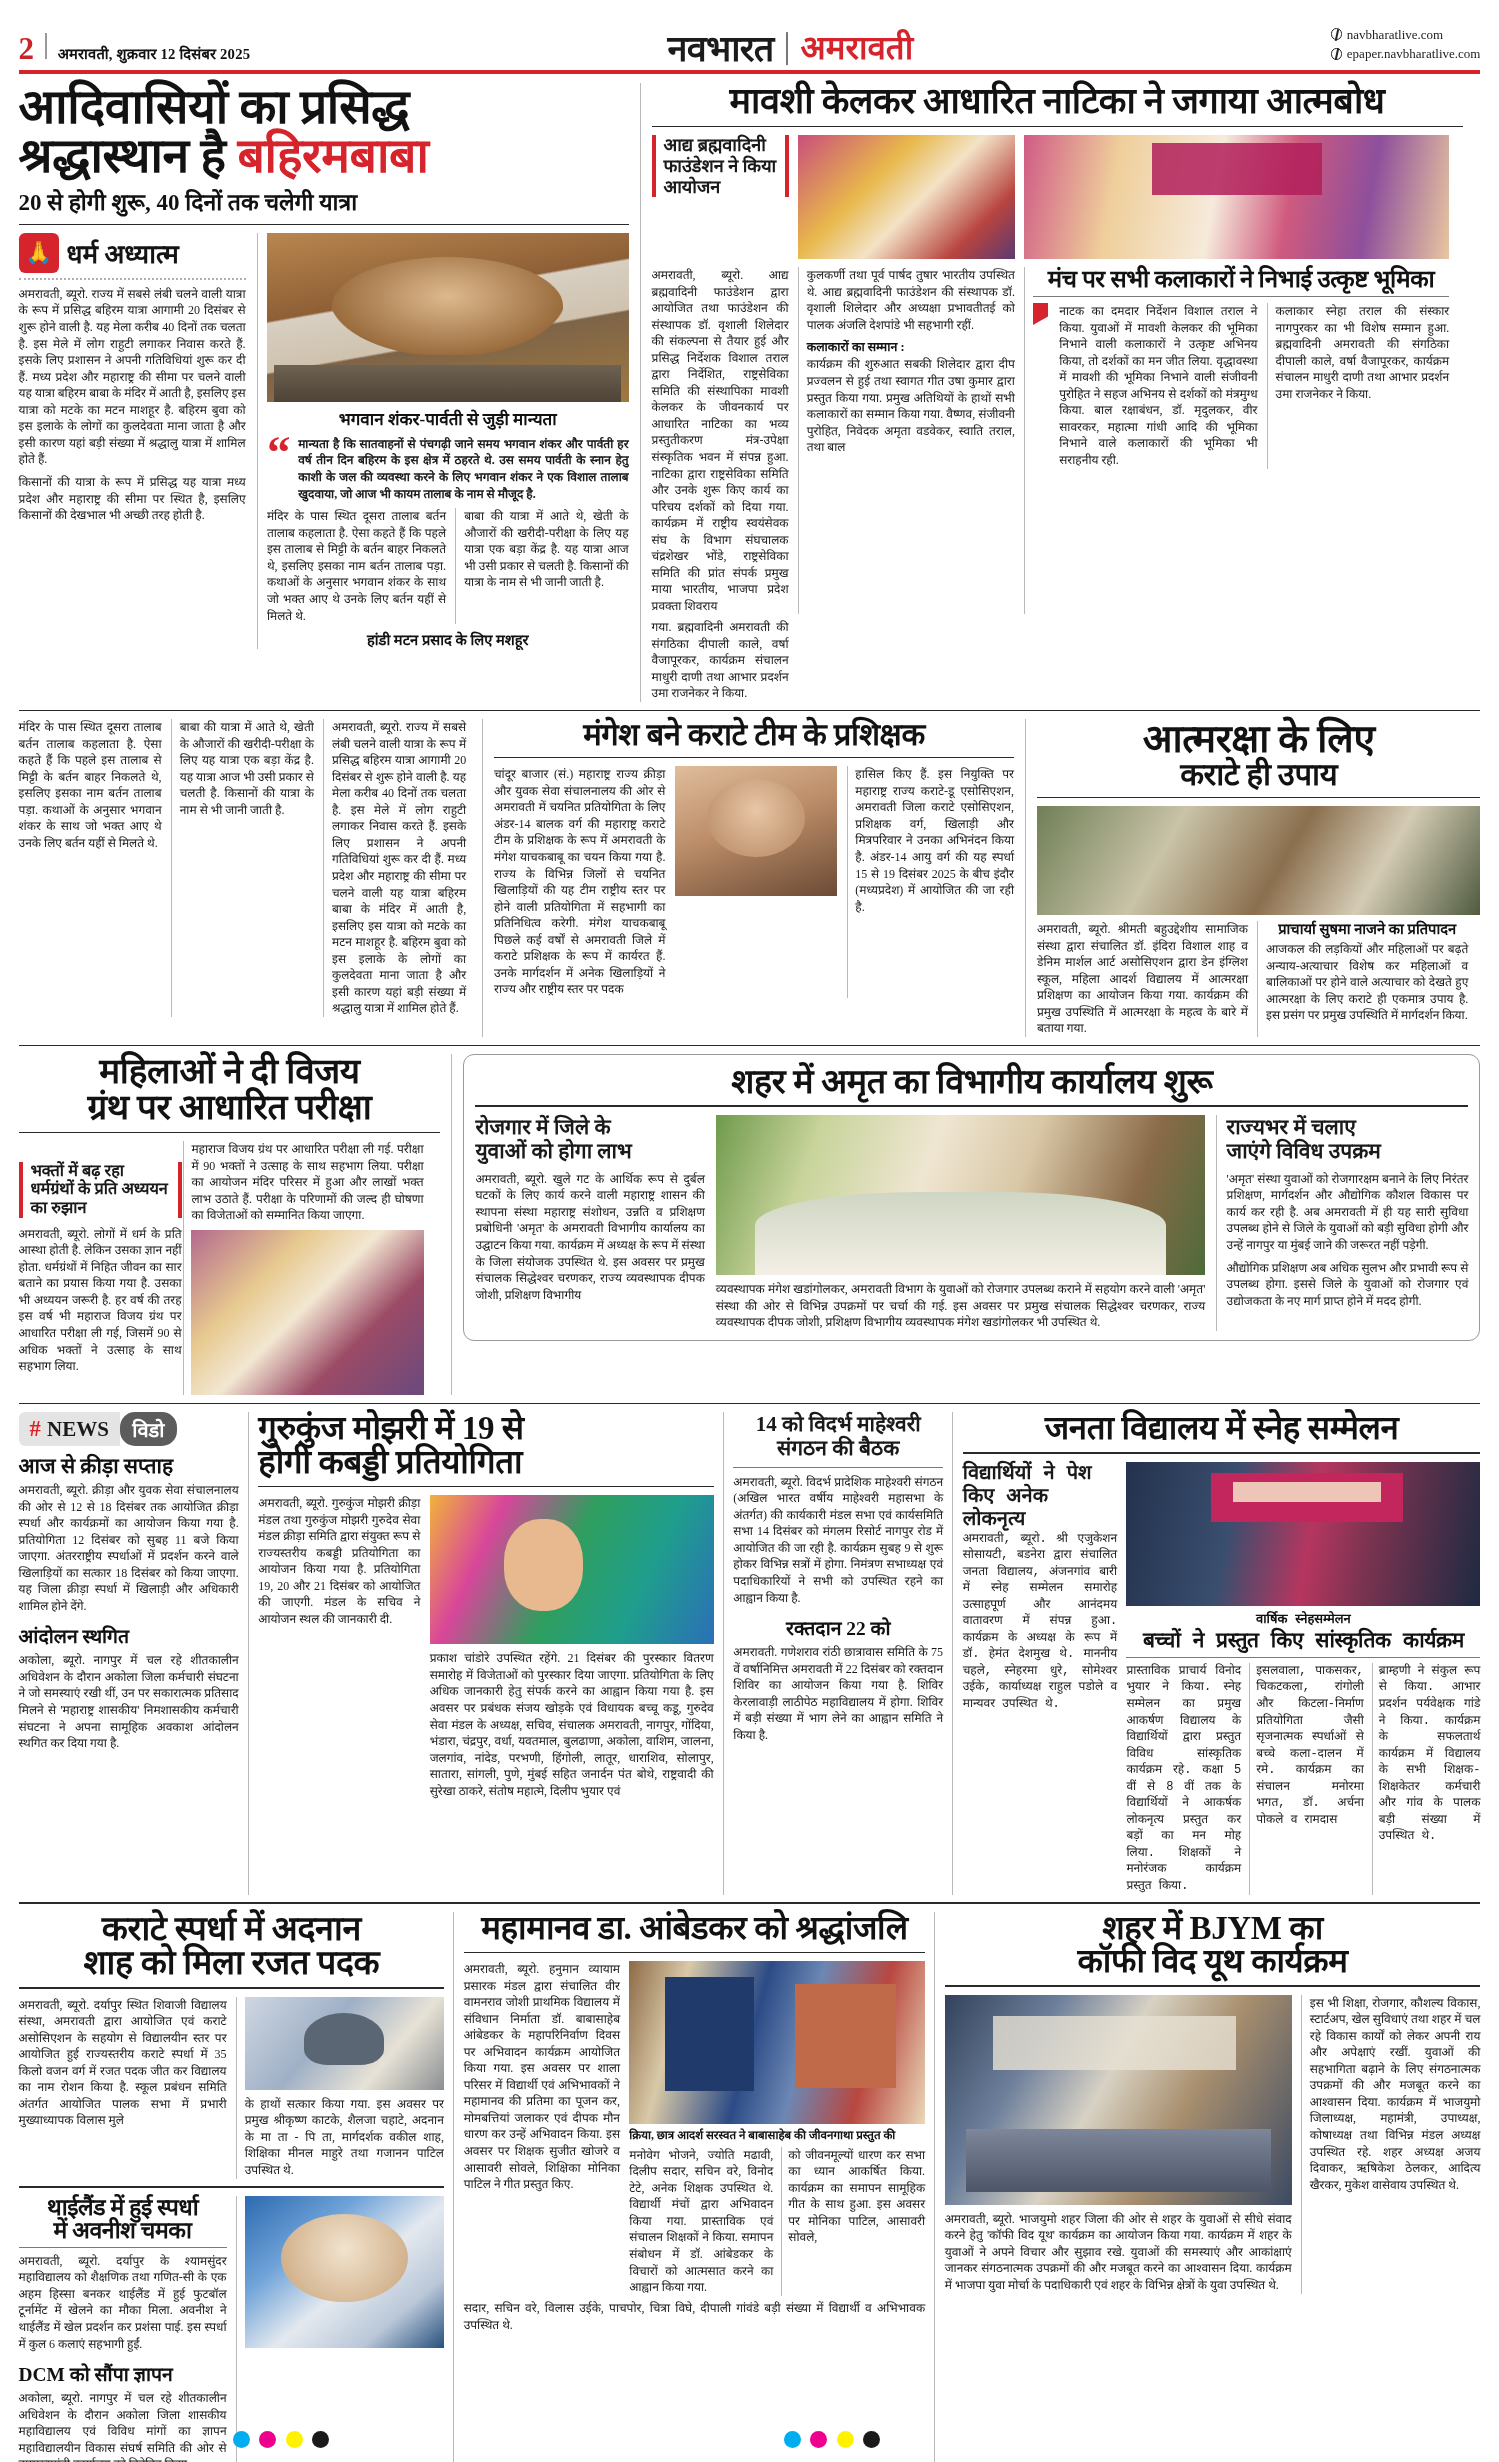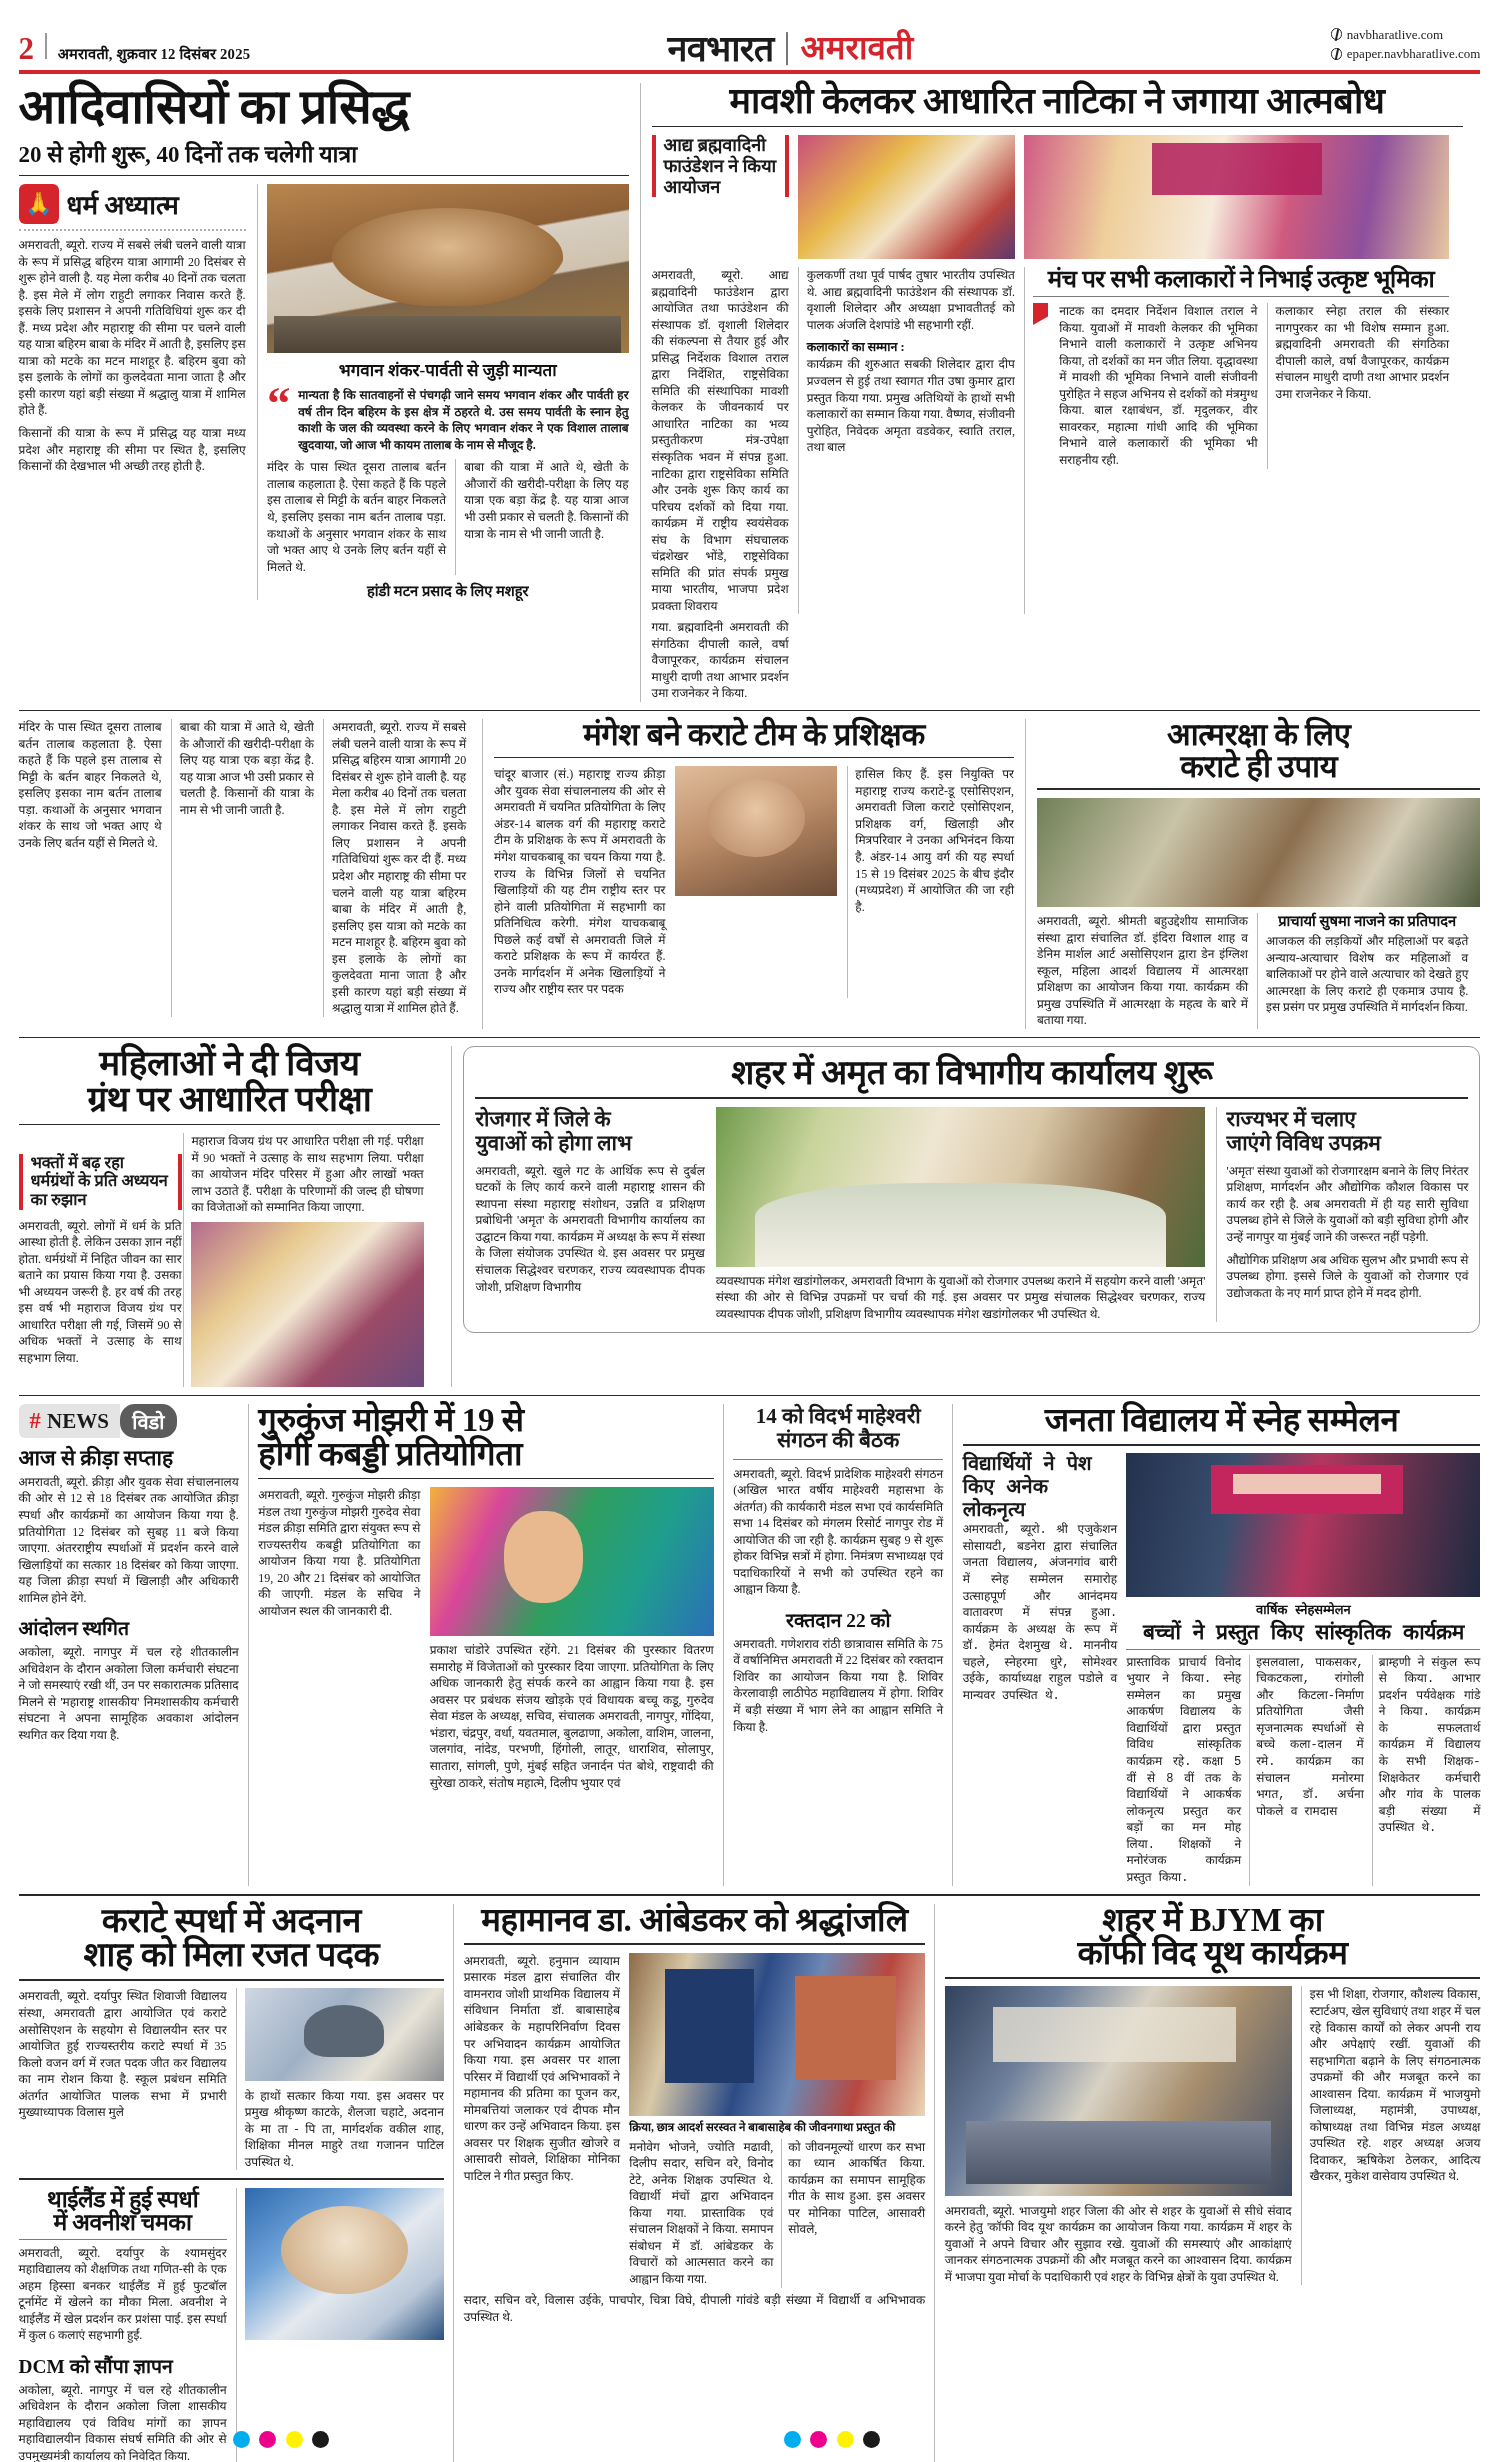--- a/index.html
+++ b/index.html
@@ -97,20 +97,24 @@
         <span>epaper.navbharatlive.com</span>
       </div>
     </div>
   </div>
   <div class="rule-red"></div>
 
   <div class="row" style="margin-top:9.3px;">
 
     <div style="width:621px;padding-right:11px;">
       <div class="hl" style="font-size:48px;">आदिवासियों का प्रसिद्ध</div>
+      <div style="font-size:48px;line-height:1.02;">
+        <span class="hl">श्रद्धास्थान है</span>
+        <span class="hl hl-red">बहिरमबाबा</span>
+      </div>
       <div style="font-size:23px;font-weight:700;margin-top:4.7px;">20 से होगी शुरू, 40 दिनों तक चलेगी यात्रा</div>
       <div class="hr-dark" style="margin:6.2px 0 7.8px;"></div>
 
       <div class="row" style="gap:11px;">
         <div style="width:227px;">
           <div class="badge-dharm">
             <div class="badge-sq">🙏</div>
             <div class="badge-txt">धर्म अध्यात्म</div>
           </div>
           <div class="dotrule"></div>
@@ -201,21 +205,21 @@
         <div style="width:163px;">
           <div class="photo" style="height:130px;background:linear-gradient(160deg,#e0bd9c 0%,#bc8d68 45%,#6b4a35 100%);">
             <i style="left:20%;top:10%;width:60%;height:60%;border-radius:50%;background:radial-gradient(circle at 50% 40%,#e8c6a6,#b4855f);"></i>
           </div>
         </div>
         <p class="body-txt col-sep" style="margin:0;width:168px;padding-left:7.8px;">हासिल किए हैं. इस नियुक्ति पर महाराष्ट्र राज्य कराटे-डू एसोसिएशन, अमरावती जिला कराटे एसोसिएशन, प्रशिक्षक वर्ग, खिलाड़ी और मित्रपरिवार ने उनका अभिनंदन किया है. अंडर-14 आयु वर्ग की यह स्पर्धा 15 से 19 दिसंबर 2025 के बीच इंदौर (मध्यप्रदेश) में आयोजित की जा रही है.</p>
       </div>
     </div>
 
     <div style="width:456px;padding-left:11px;" class="col-sep">
-      <div class="hl" style="font-size:31px;text-align:center;">आत्मरक्षा के लिए</div>
+      <div class="hl" style="font-size:39px;text-align:center;">आत्मरक्षा के लिए</div>
       <div class="hl" style="font-size:31px;text-align:center;">कराटे ही उपाय</div>
       <div class="hr-dark" style="margin:6.2px 0 7.8px;"></div>
       <div class="photo" style="height:109px;background:linear-gradient(120deg,#6f7f56 0%,#c9c3a8 30%,#8b6f4e 55%,#d4cbb5 75%,#4f5b3e 100%);"></div>
       <div class="row" style="gap:9.3px;margin-top:6.2px;">
         <p class="body-txt lead" style="margin:0;width:211px;">अमरावती, ब्यूरो. श्रीमती बहुउद्देशीय सामाजिक संस्था द्वारा संचालित डॉ. इंदिरा विशाल शाह व डेनिम मार्शल आर्ट असोसिएशन द्वारा डेन इंग्लिश स्कूल, महिला आदर्श विद्यालय में आत्मरक्षा प्रशिक्षण का आयोजन किया गया. कार्यक्रम की प्रमुख उपस्थिति में आत्मरक्षा के महत्व के बारे में बताया गया.</p>
         <div style="width:211px;" class="col-sep">
             <div style="padding-left:7.8px;">
           <div style="font-size:14.7px;font-weight:800;line-height:1.15;text-align:center;">प्राचार्या सुषमा नाजने का प्रतिपादन</div>
           <p class="body-txt" style="margin:3.1px 0 0;">आजकल की लड़कियों और महिलाओं पर बढ़ते अन्याय-अत्याचार विशेष कर महिलाओं व बालिकाओं पर होने वाले अत्याचार को देखते हुए आत्मरक्षा के लिए कराटे ही एकमात्र उपाय है. इस प्रसंग पर प्रमुख उपस्थिति में मार्गदर्शन किया.</p>
         </div>

